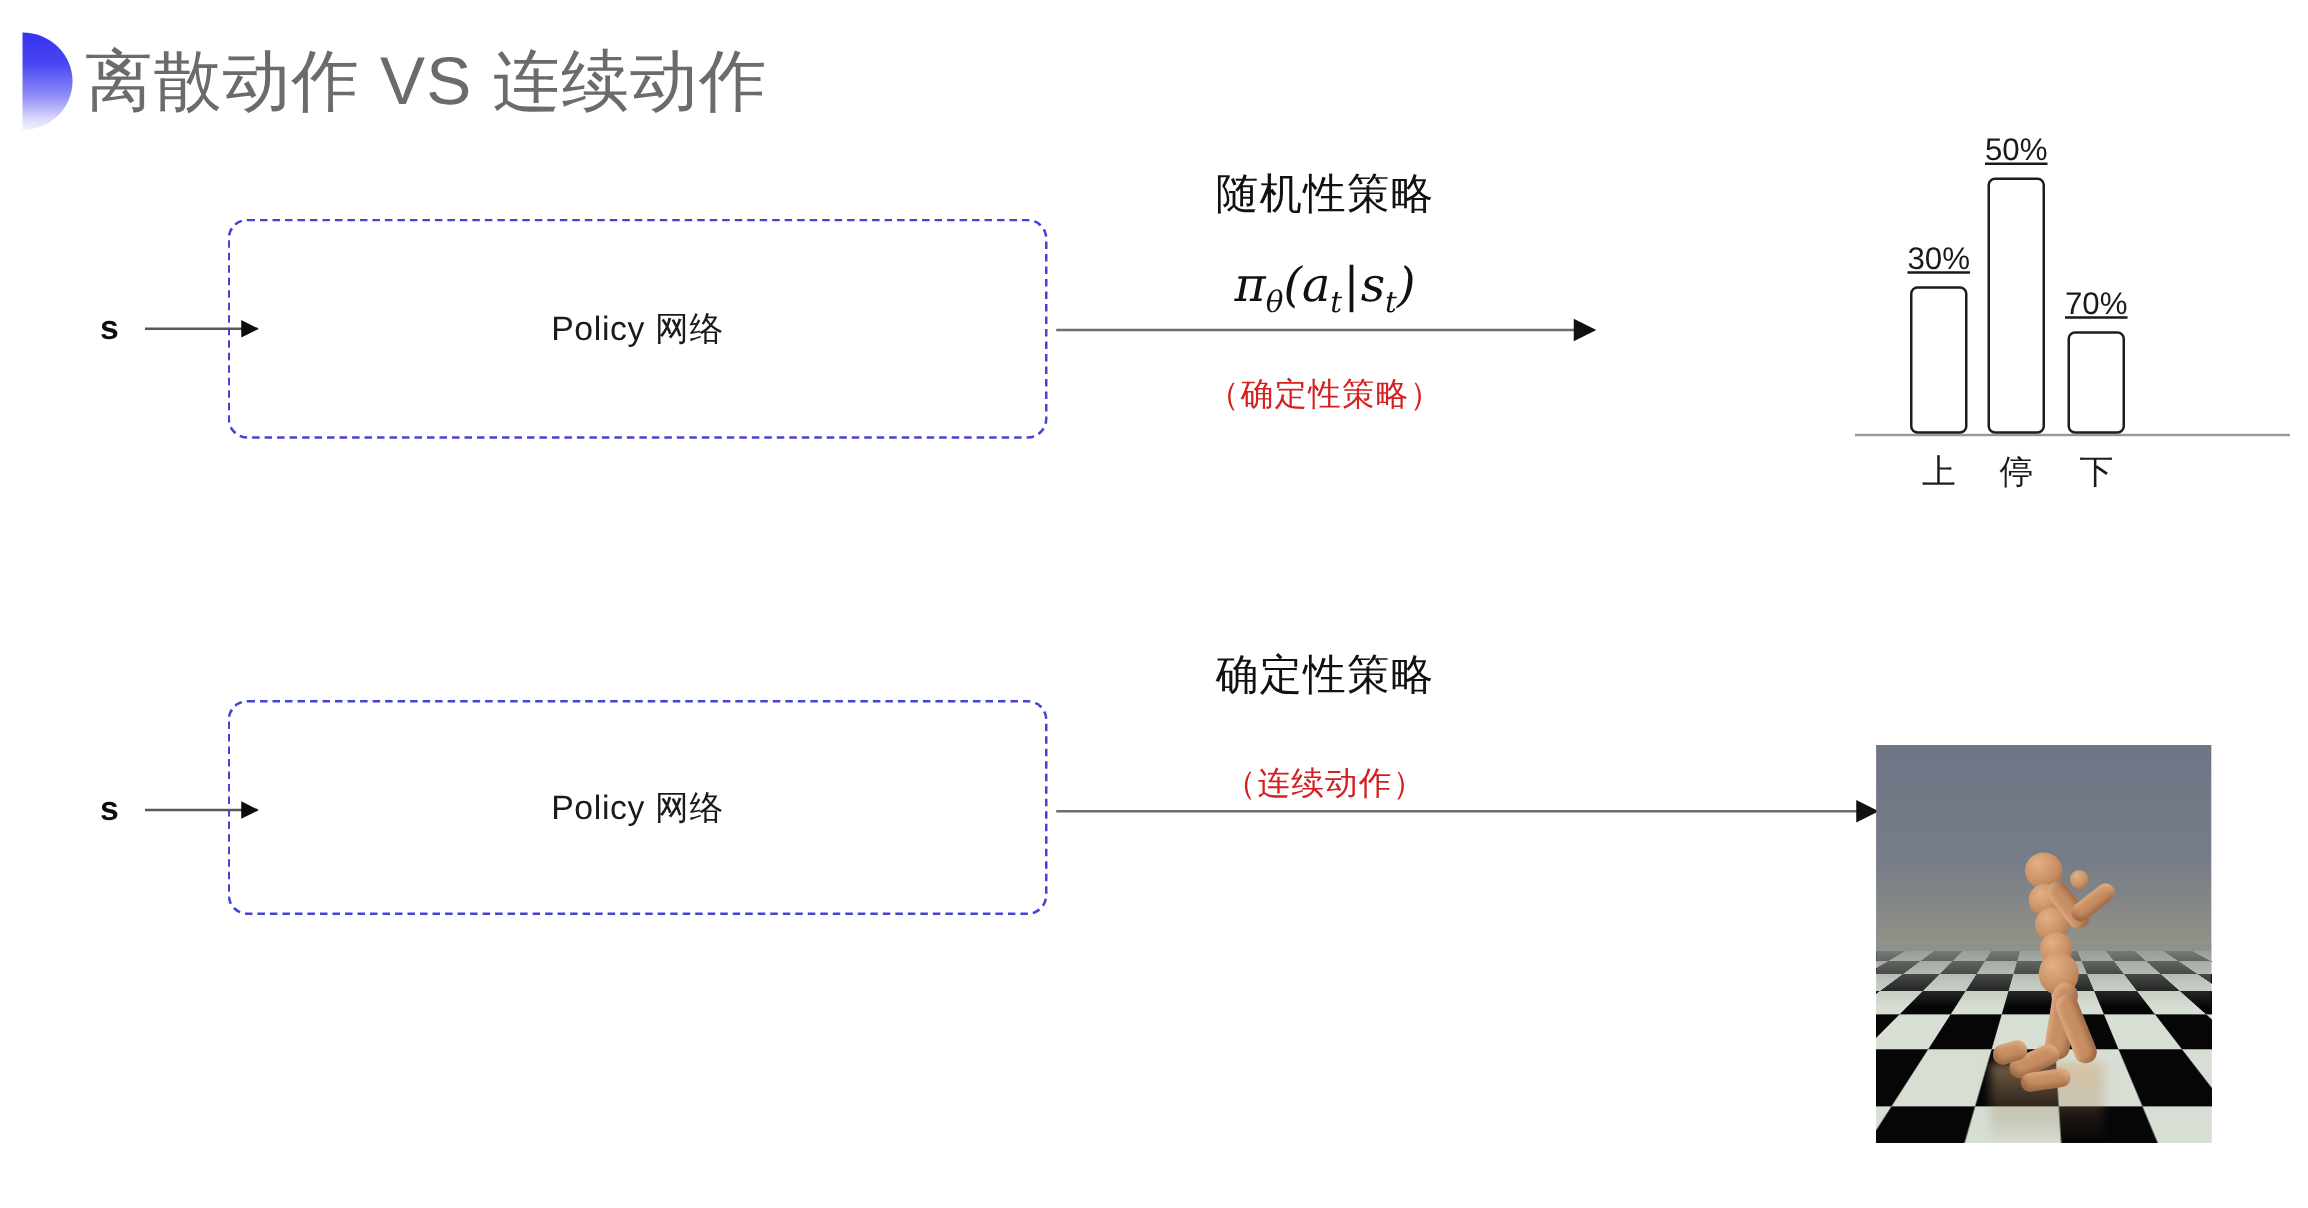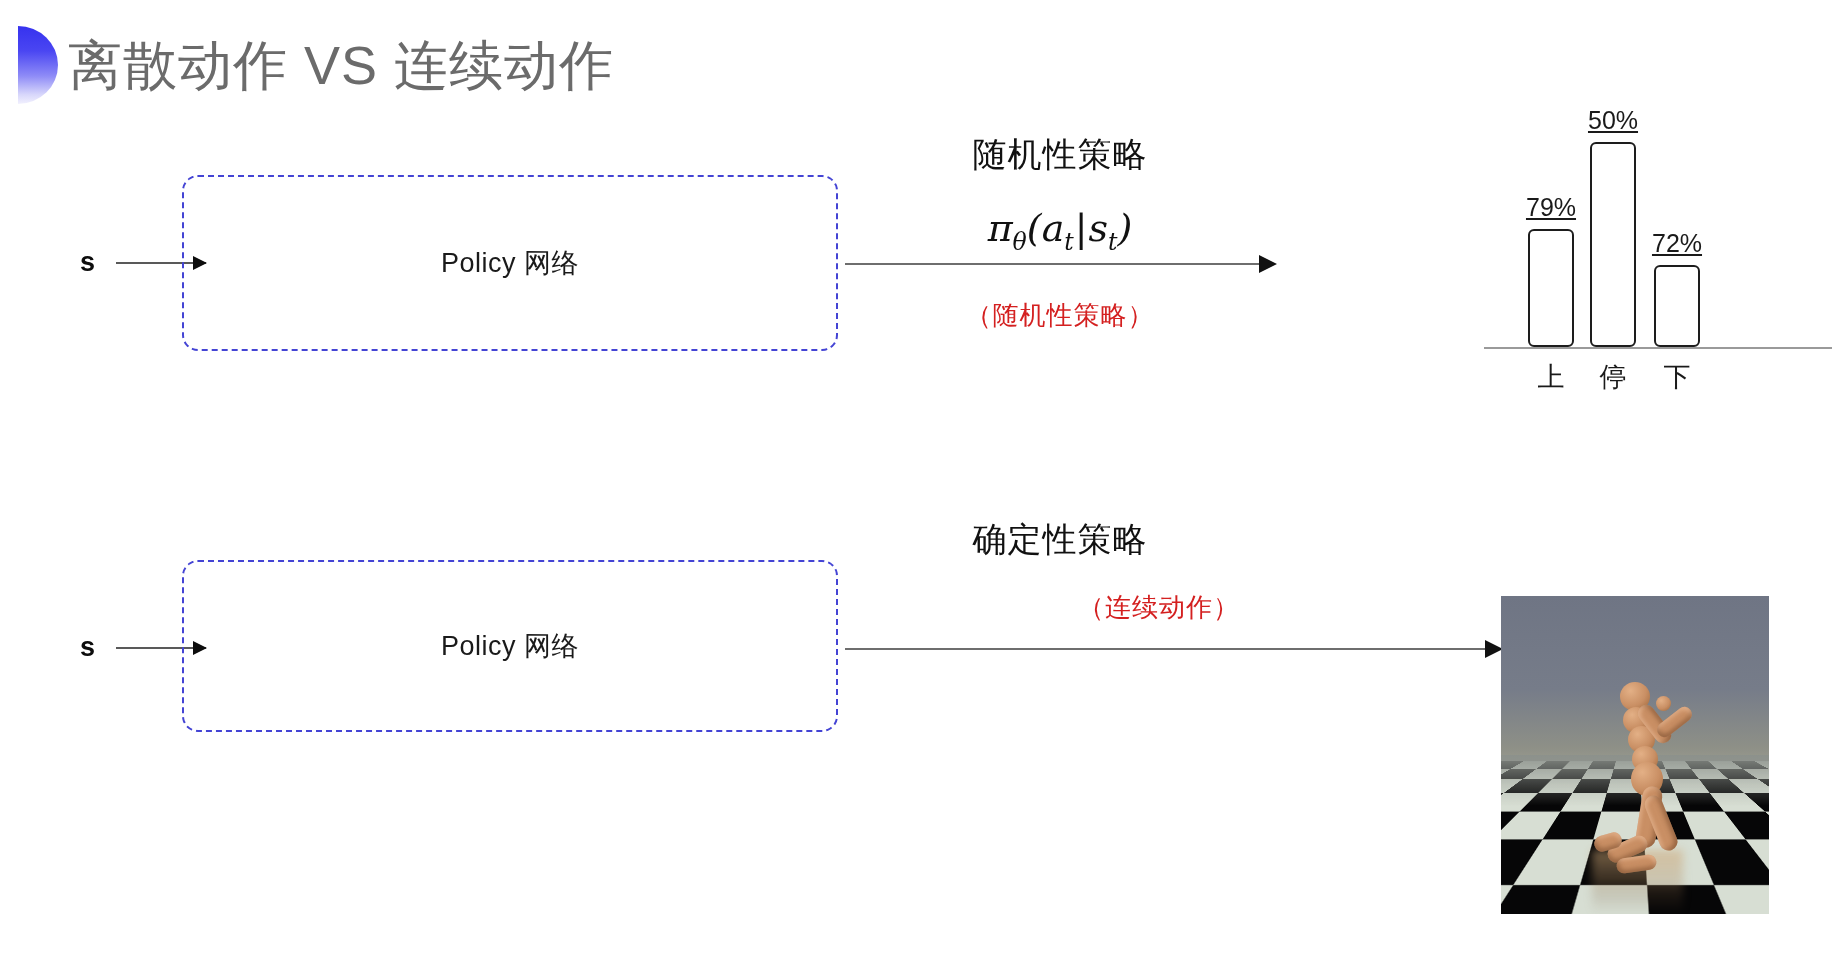--- a/index.html
+++ b/index.html
@@ -263,61 +263,61 @@
       <span class="policy-label">Policy 网络</span>
     </div>
 
     <div class="out-arrow" style="left:845px; top:173px; width:430px;"></div>
 
     <div class="annot" style="left:880px; top:42px; width:360px;">
       <div class="annot-title">随机性策略</div>
       <div class="annot-formula" style="margin-top:28px;">
         <span>π</span><span class="sub">θ</span><span>(</span><span>a</span><span class="sub">t</span><span class="bar">|</span><span>s</span><span class="sub">t</span><span>)</span>
       </div>
-      <div class="annot-note" style="margin-top:42px;">（随机性策略）</div>
+      <div class="annot-note" style="margin-top:42px;">（确定性策略）</div>
     </div>
   </div>
 
   <div id="bar-chart">
     <div id="chart-axis"></div>
 
     <div class="bar-group" style="left:44px;">
-      <div class="bar-value" style="bottom:125px;">79%</div>
+      <div class="bar-value" style="bottom:125px;">30%</div>
       <div class="bar-rect" style="height:118px;"></div>
       <div class="bar-cat">上</div>
     </div>
 
     <div class="bar-group" style="left:106px;">
       <div class="bar-value" style="bottom:212px;">50%</div>
       <div class="bar-rect" style="height:205px;"></div>
       <div class="bar-cat">停</div>
     </div>
 
     <div class="bar-group" style="left:170px;">
-      <div class="bar-value" style="bottom:89px;">72%</div>
+      <div class="bar-value" style="bottom:89px;">70%</div>
       <div class="bar-rect" style="height:82px;"></div>
       <div class="bar-cat">下</div>
     </div>
   </div>
 
   <div class="row" id="row-continuous">
 
     <span class="s-label" style="left:80px; top:72px;">s</span>
 
     <div class="in-arrow" style="left:116px; top:87px; width:90px;"></div>
 
     <div class="policy-box" style="left:182px; top:0px; width:656px; height:172px;">
       <span class="policy-label">Policy 网络</span>
     </div>
 
     <div class="out-arrow" style="left:845px; top:88px; width:656px;"></div>
 
     <div class="annot" style="left:880px; top:-43px; width:360px;">
       <div class="annot-title">确定性策略</div>
-      <div class="annot-note" style="margin-top:27px;text-align:right;">（连续动作）</div>
+      <div class="annot-note" style="margin-top:46px;">（连续动作）</div>
     </div>
   </div>
 
   <div id="sim-image">
     <div id="sim-sky"></div>
     <div id="sim-floor"></div>
     <div id="sim-haze"></div>
     <div id="sim-reflect"></div>
 
     <div class="blob" style="left:119px; top:86px; width:30px; height:29px;"></div>

